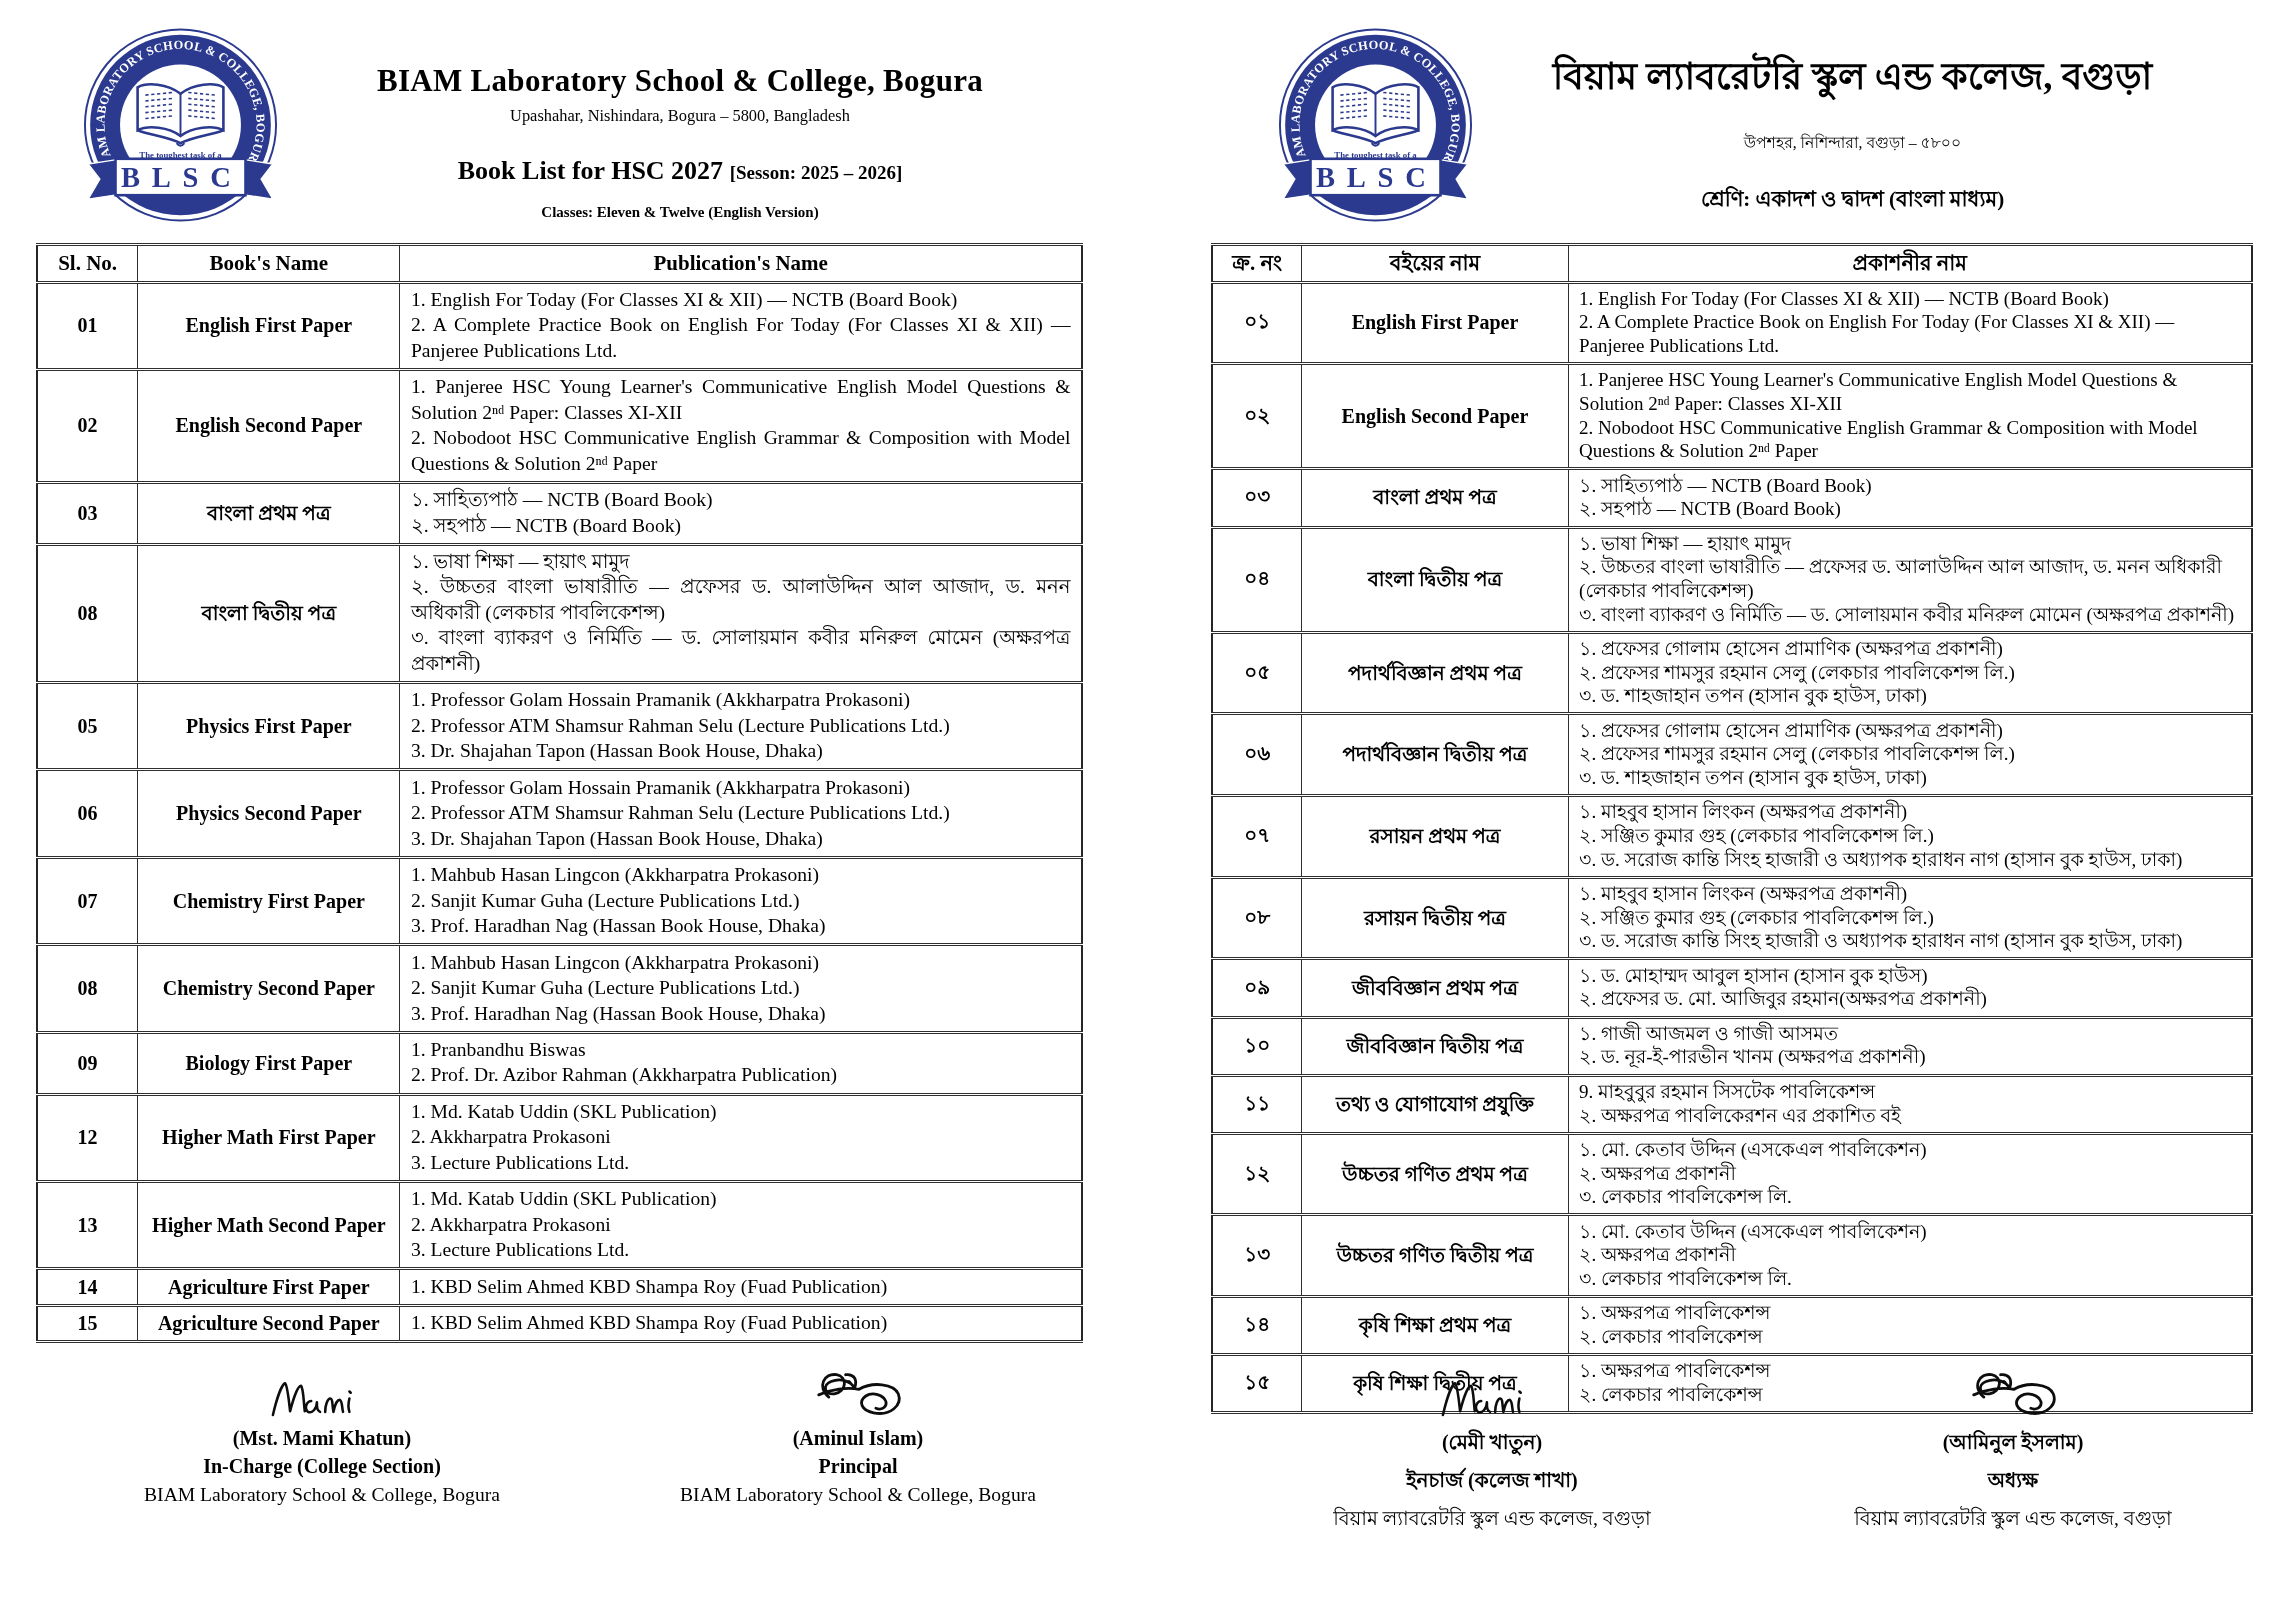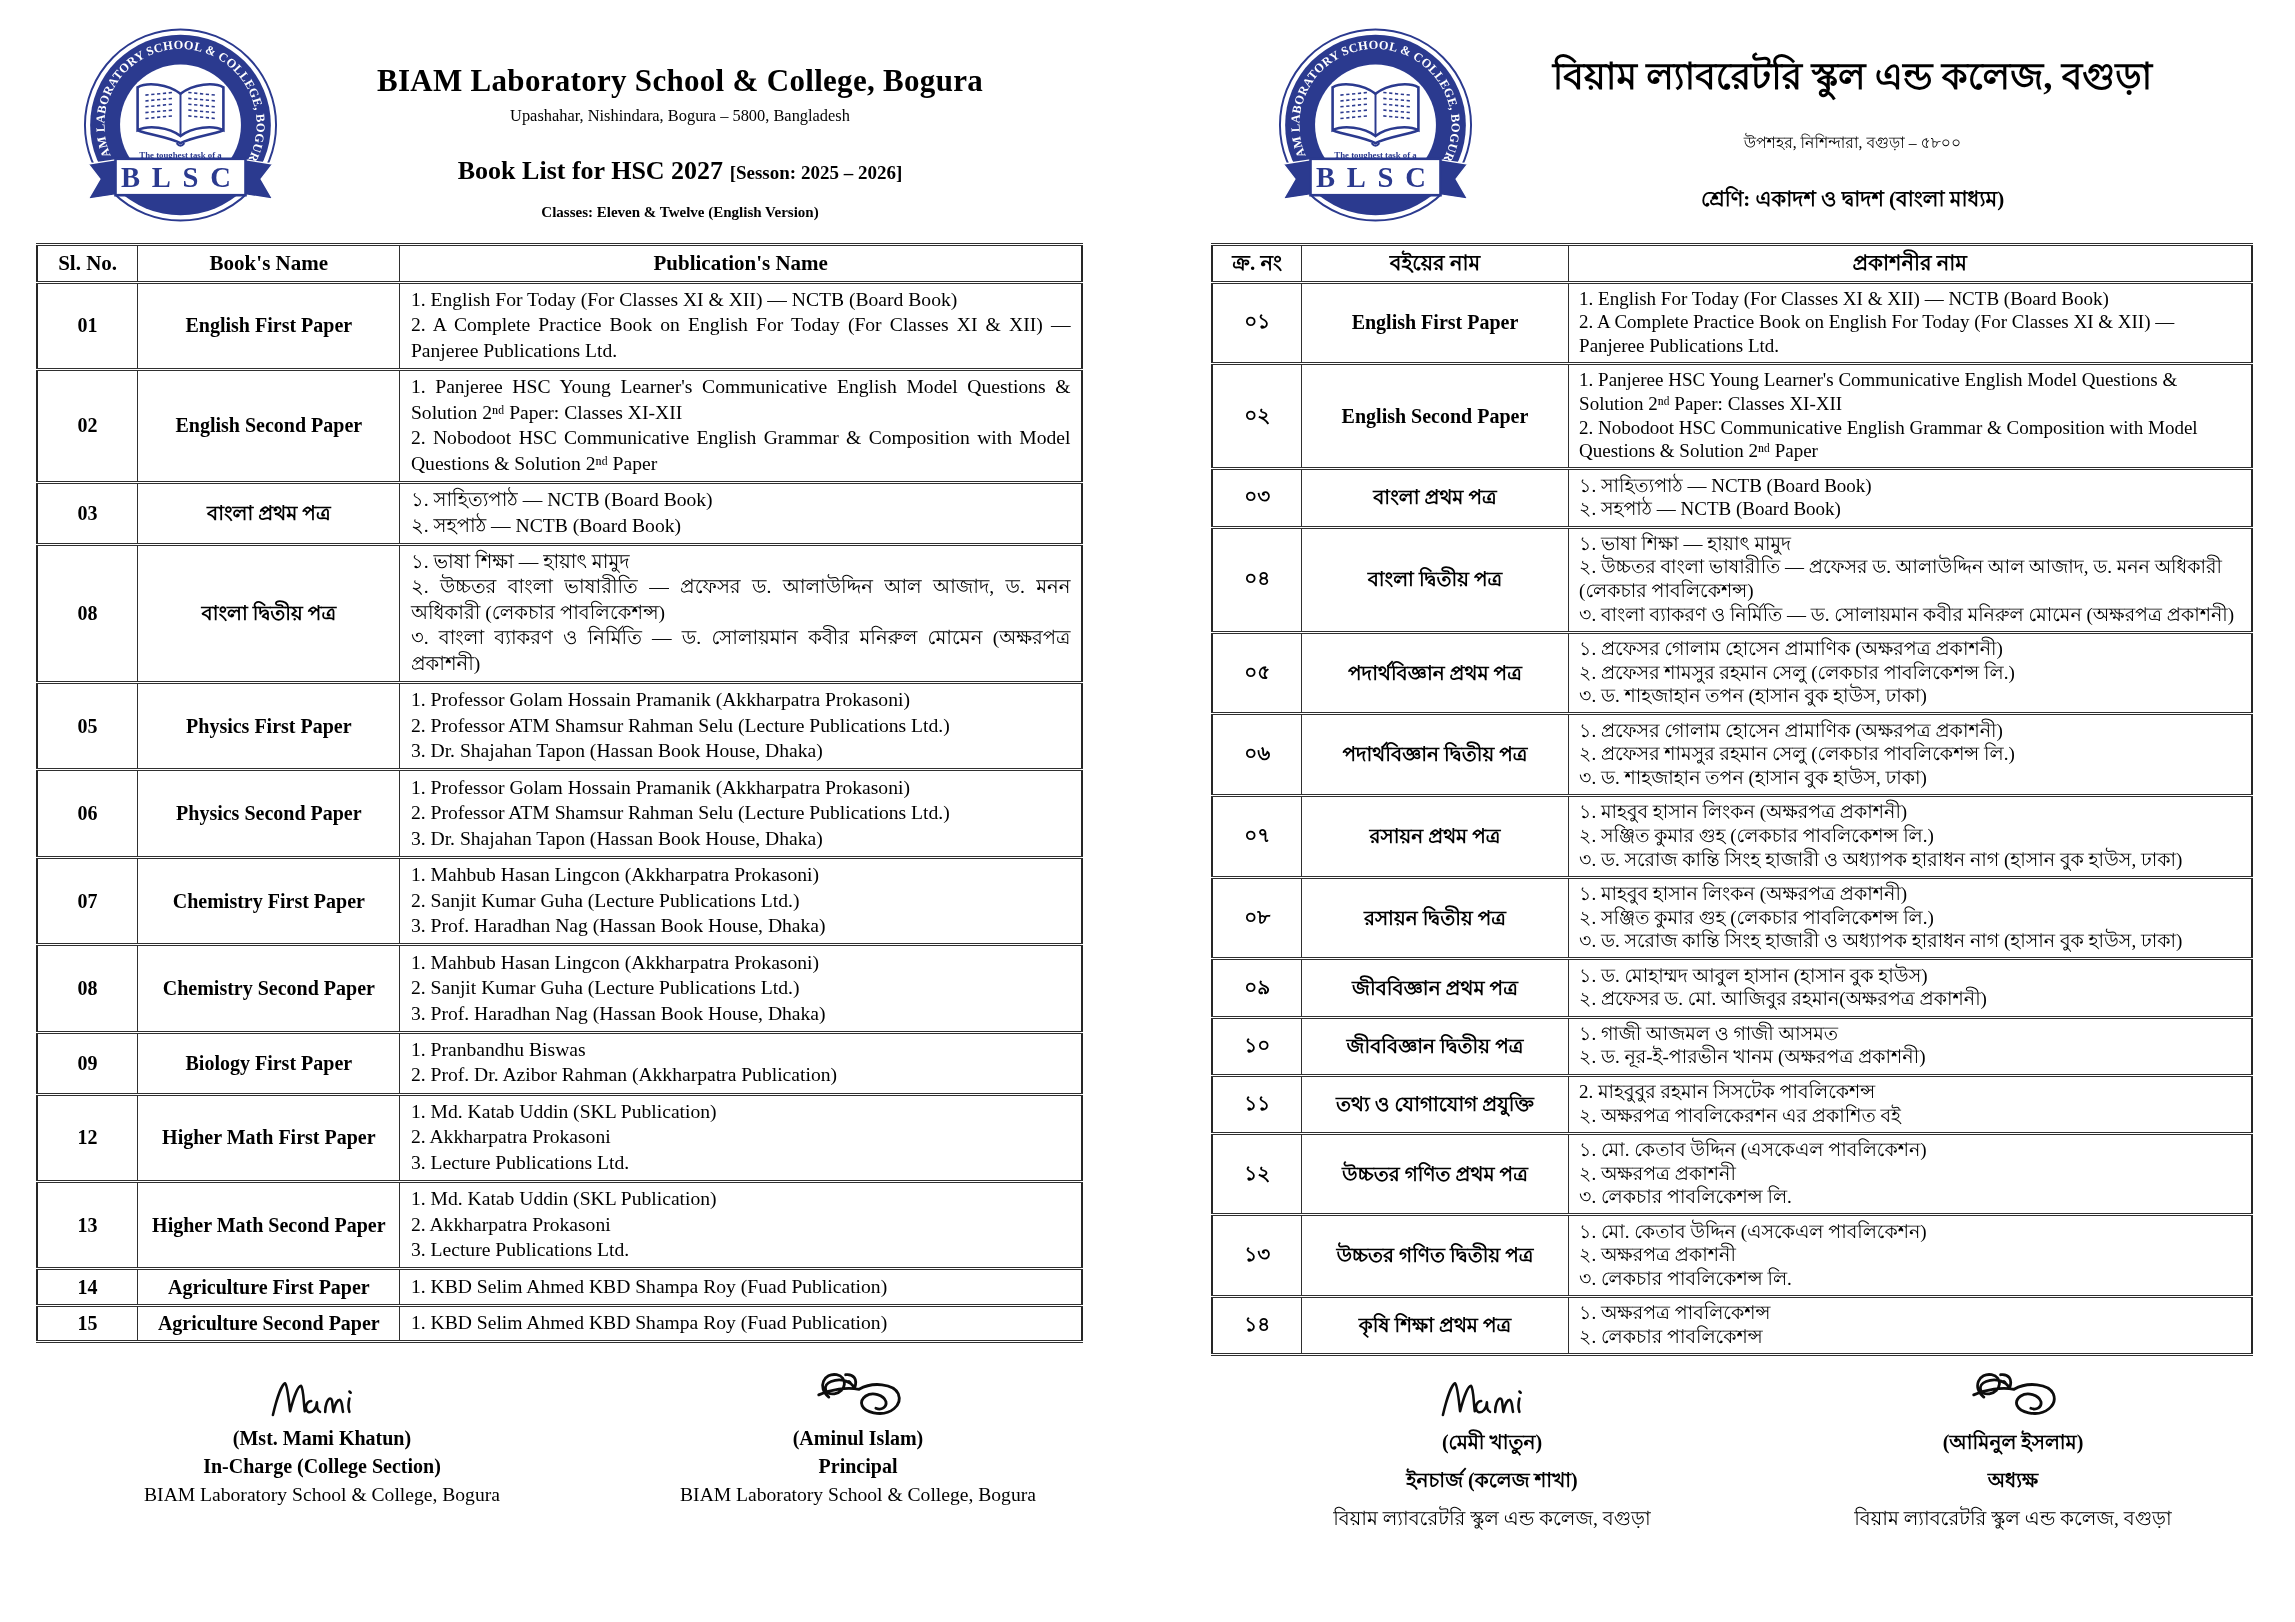--- a/index.html
+++ b/index.html
@@ -390,21 +390,21 @@
           <td class="cell-book">জীববিজ্ঞান দ্বিতীয় পত্র</td>
           <td class="cell-pubs">
             <div class="pub-line">১. গাজী আজমল ও গাজী আসমত</div>
             <div class="pub-line">২. ড. নূর-ই-পারভীন খানম (অক্ষরপত্র প্রকাশনী)</div>
           </td>
         </tr>
         <tr>
           <td class="cell-no">১১</td>
           <td class="cell-book">তথ্য ও যোগাযোগ প্রযুক্তি</td>
           <td class="cell-pubs">
-            <div class="pub-line">2. মাহবুবুর রহমান সিসটেক পাবলিকেশন্স</div>
+            <div class="pub-line">9. মাহবুবুর রহমান সিসটেক পাবলিকেশন্স</div>
             <div class="pub-line">২. অক্ষরপত্র পাবলিকেরশন এর প্রকাশিত বই</div>
           </td>
         </tr>
         <tr>
           <td class="cell-no">১২</td>
           <td class="cell-book">উচ্চতর গণিত প্রথম পত্র</td>
           <td class="cell-pubs">
             <div class="pub-line">১. মো. কেতাব উদ্দিন (এসকেএল পাবলিকেশন)</div>
             <div class="pub-line">২. অক্ষরপত্র প্রকাশনী</div>
             <div class="pub-line">৩. লেকচার পাবলিকেশন্স লি.</div>
@@ -415,20 +415,28 @@
           <td class="cell-book">উচ্চতর গণিত দ্বিতীয় পত্র</td>
           <td class="cell-pubs">
             <div class="pub-line">১. মো. কেতাব উদ্দিন (এসকেএল পাবলিকেশন)</div>
             <div class="pub-line">২. অক্ষরপত্র প্রকাশনী</div>
             <div class="pub-line">৩. লেকচার পাবলিকেশন্স লি.</div>
           </td>
         </tr>
         <tr>
           <td class="cell-no">১৪</td>
           <td class="cell-book">কৃষি শিক্ষা প্রথম পত্র</td>
+          <td class="cell-pubs">
+            <div class="pub-line">১. অক্ষরপত্র পাবলিকেশন্স</div>
+            <div class="pub-line">২. লেকচার পাবলিকেশন্স</div>
+          </td>
+        </tr>
+        <tr>
+          <td class="cell-no">১৫</td>
+          <td class="cell-book">কৃষি শিক্ষা দ্বিতীয় পত্র</td>
           <td class="cell-pubs">
             <div class="pub-line">১. অক্ষরপত্র পাবলিকেশন্স</div>
             <div class="pub-line">২. লেকচার পাবলিকেশন্স</div>
           </td>
         </tr>
       </tbody>
     </table>
   <div class="footer">
       <div class="sig pos0">
         <div class="sig-art">

